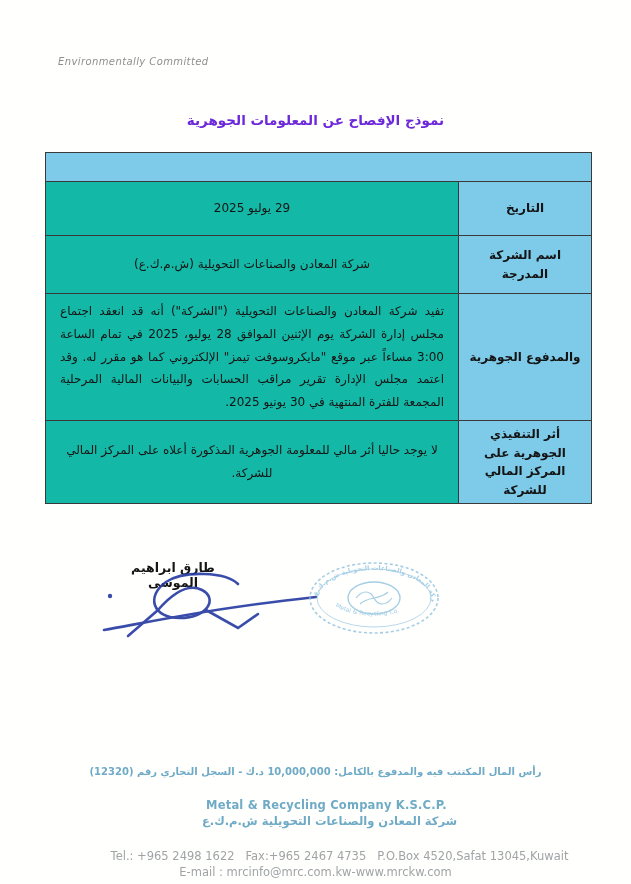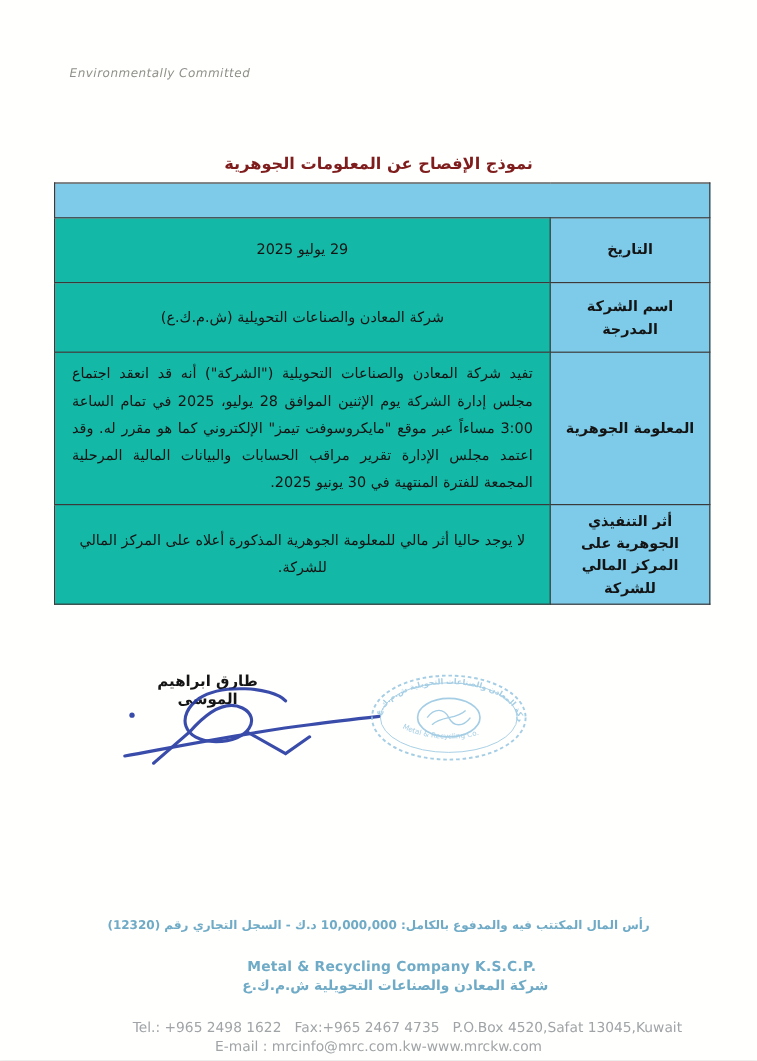--- a/index.html
+++ b/index.html
@@ -14,23 +14,23 @@
   
   .logo { position:absolute; left:18px; top:8px; width:210px; }
   .logo svg { display:block; }
   .tagline {
     position:absolute; left:58px; top:56px;
     font-size:10px; font-style:italic; color:#8f9089; letter-spacing:.4px;
   }
 
   
   .doc-title {
-    position:absolute; top:129px; left:0; width:100%;
+    position:absolute; top:112px; left:0; width:100%;
     text-align:center; direction:rtl;
-    font-size:13.5px; font-weight:bold; color:#7f1d1d;
+    font-size:13.5px; font-weight:bold; color:#6d28d9;
   }
 
   
   table.disclosure {
     position:absolute; left:45px; top:152px; width:547px;
     border-collapse:collapse; direction:rtl;
     font-size:12px; color:#141414;
   }
   table.disclosure th, table.disclosure td {
     border:1.4px solid #3a3a3a;
@@ -103,21 +103,21 @@
       </tr>
       <tr class="r-date">
         <th class="label">التاريخ</th>
         <td class="value">29 يوليو 2025</td>
       </tr>
       <tr class="r-name">
         <th class="label">اسم الشركة المدرجة</th>
         <td class="value">شركة المعادن والصناعات التحويلية (ش.م.ك.ع)</td>
       </tr>
       <tr class="r-info">
-        <th class="label">المعلومة الجوهرية</th>
+        <th class="label">والمدفوع الجوهرية</th>
         <td class="value long">تفيد شركة المعادن والصناعات التحويلية ("الشركة") أنه قد انعقد اجتماع مجلس إدارة الشركة يوم الإثنين الموافق 28 يوليو، 2025 في تمام الساعة 3:00 مساءاً عبر موقع "مايكروسوفت تيمز" الإلكتروني كما هو مقرر له. وقد اعتمد مجلس الإدارة تقرير مراقب الحسابات والبيانات المالية المرحلية المجمعة للفترة المنتهية في 30 يونيو 2025.</td>
       </tr>
       <tr class="r-impact">
         <th class="label">أثر التنفيذي الجوهرية على المركز المالي للشركة</th>
         <td class="value">لا يوجد حاليا أثر مالي للمعلومة الجوهرية المذكورة أعلاه على المركز المالي للشركة.</td>
       </tr>
     </tbody>
   </table>
 
   <div class="sig-name">طارق ابراهيم الموسى</div>

